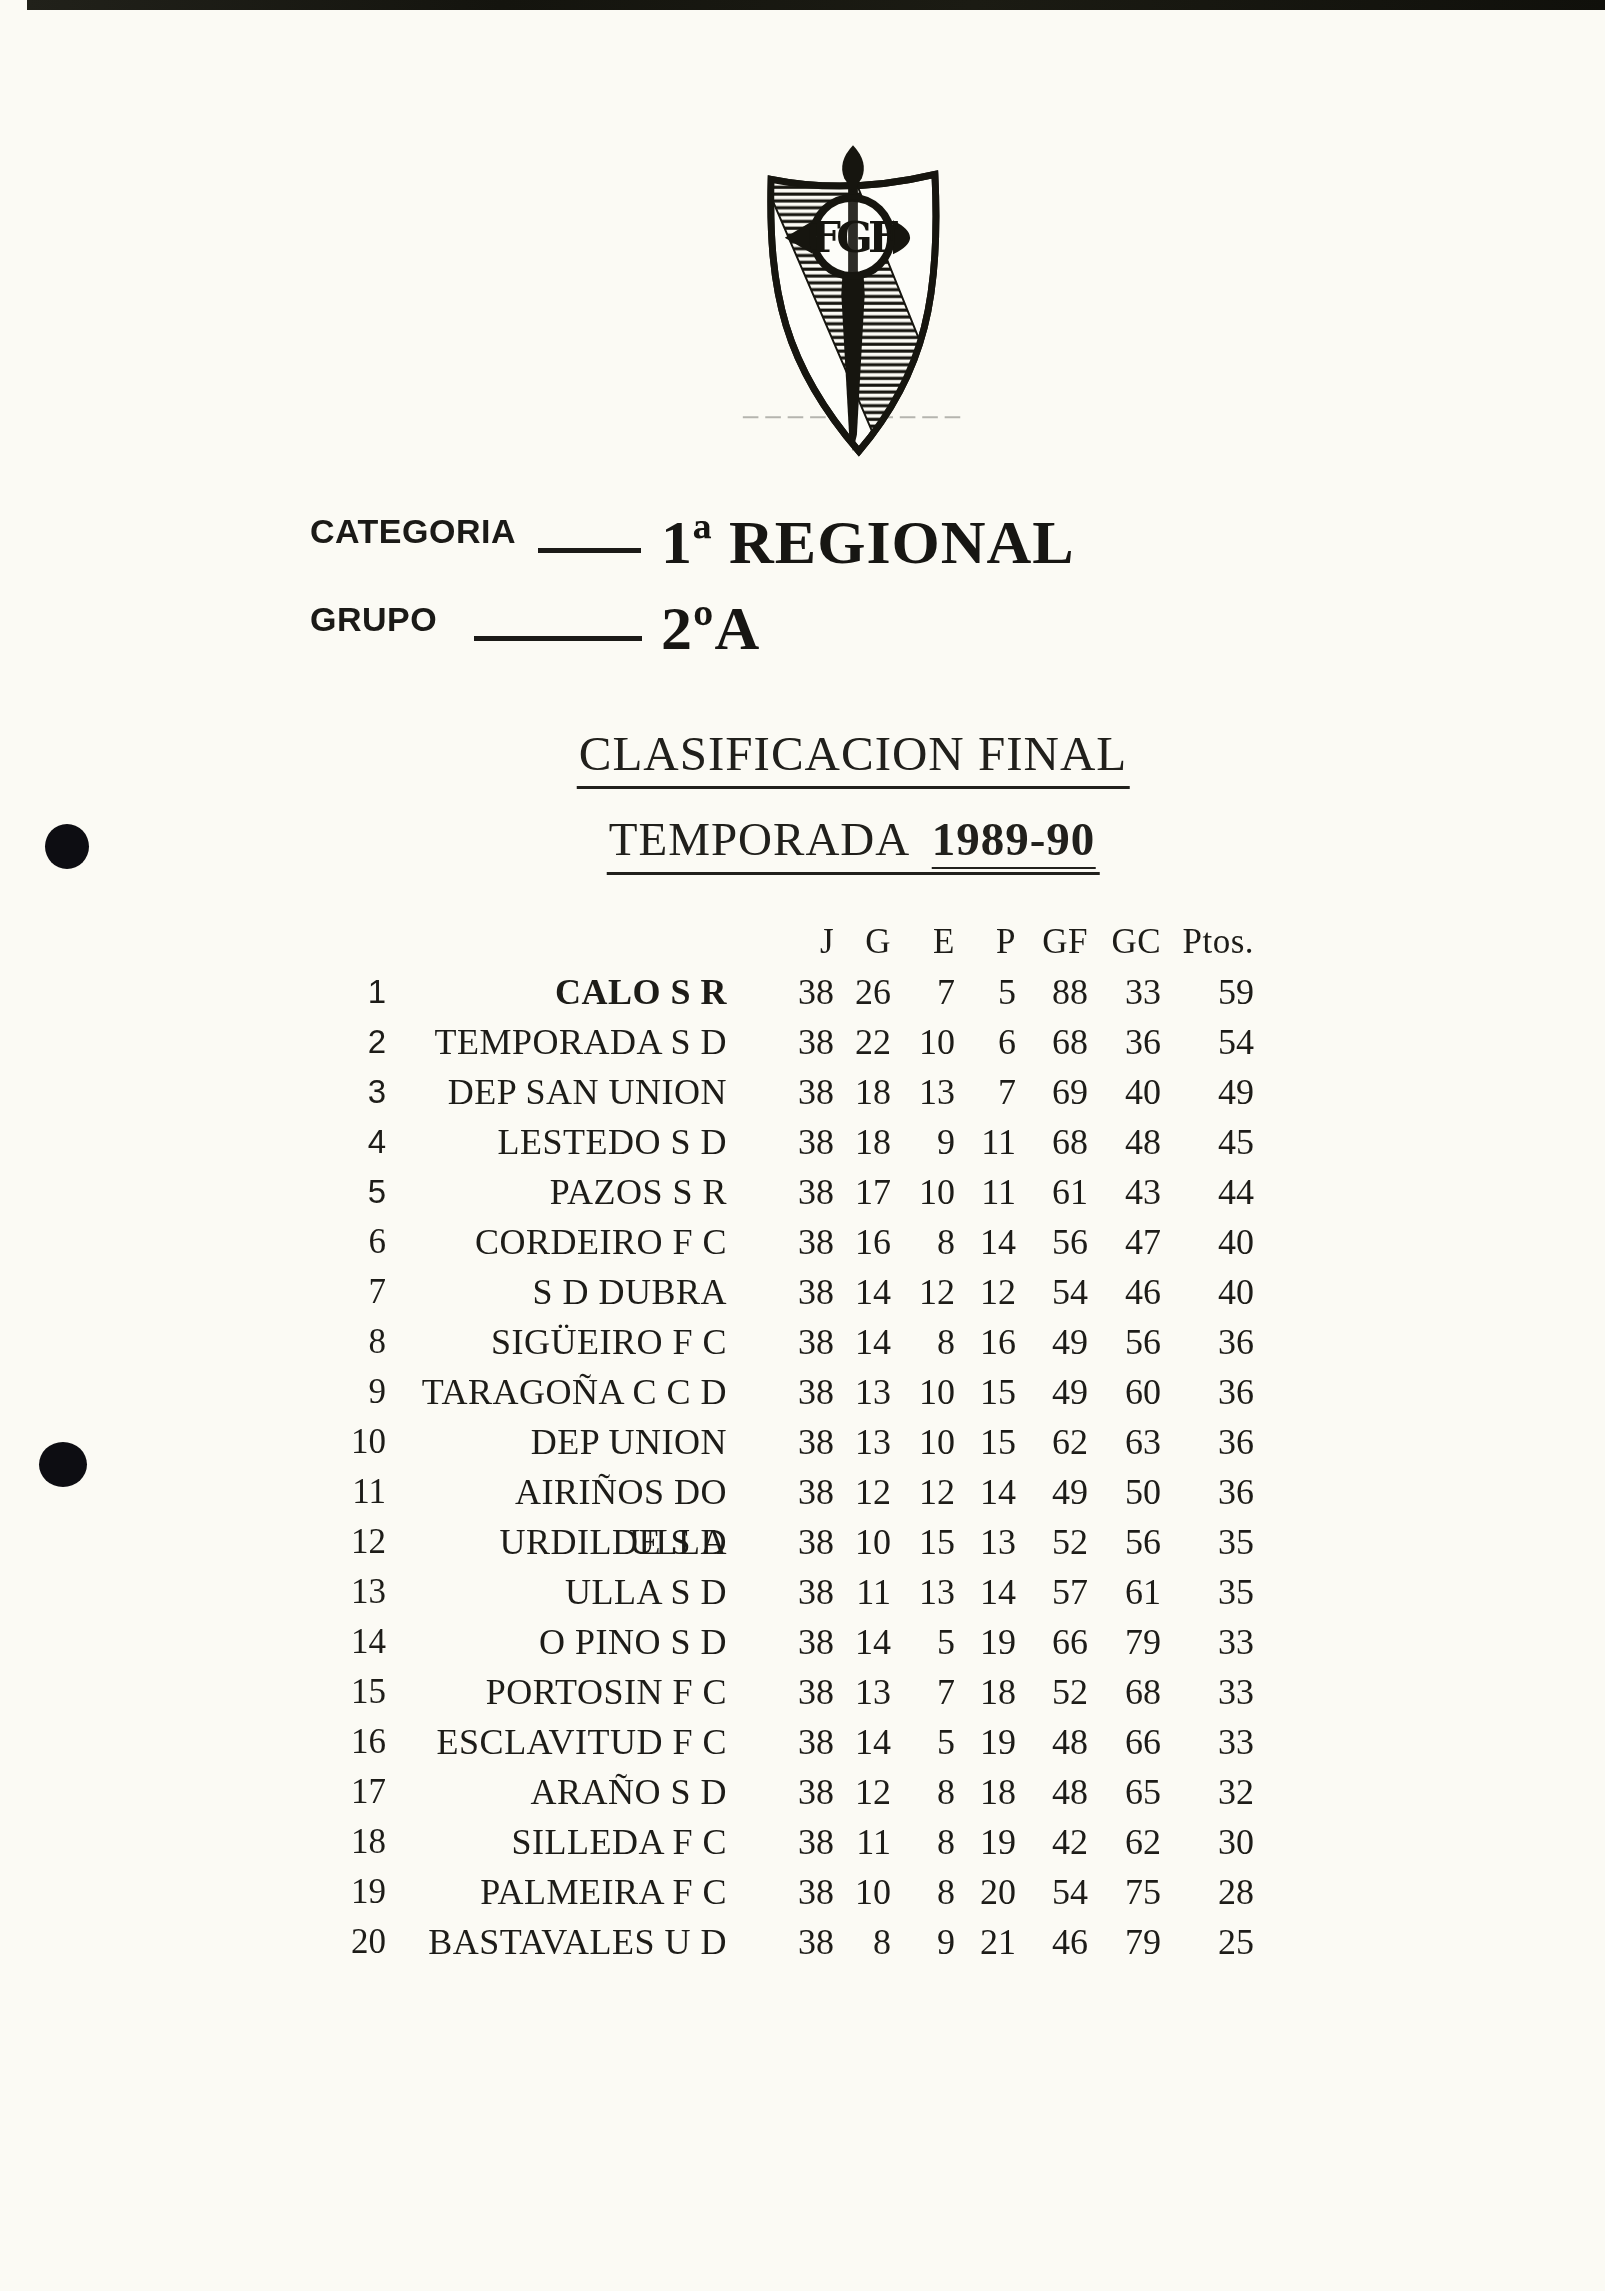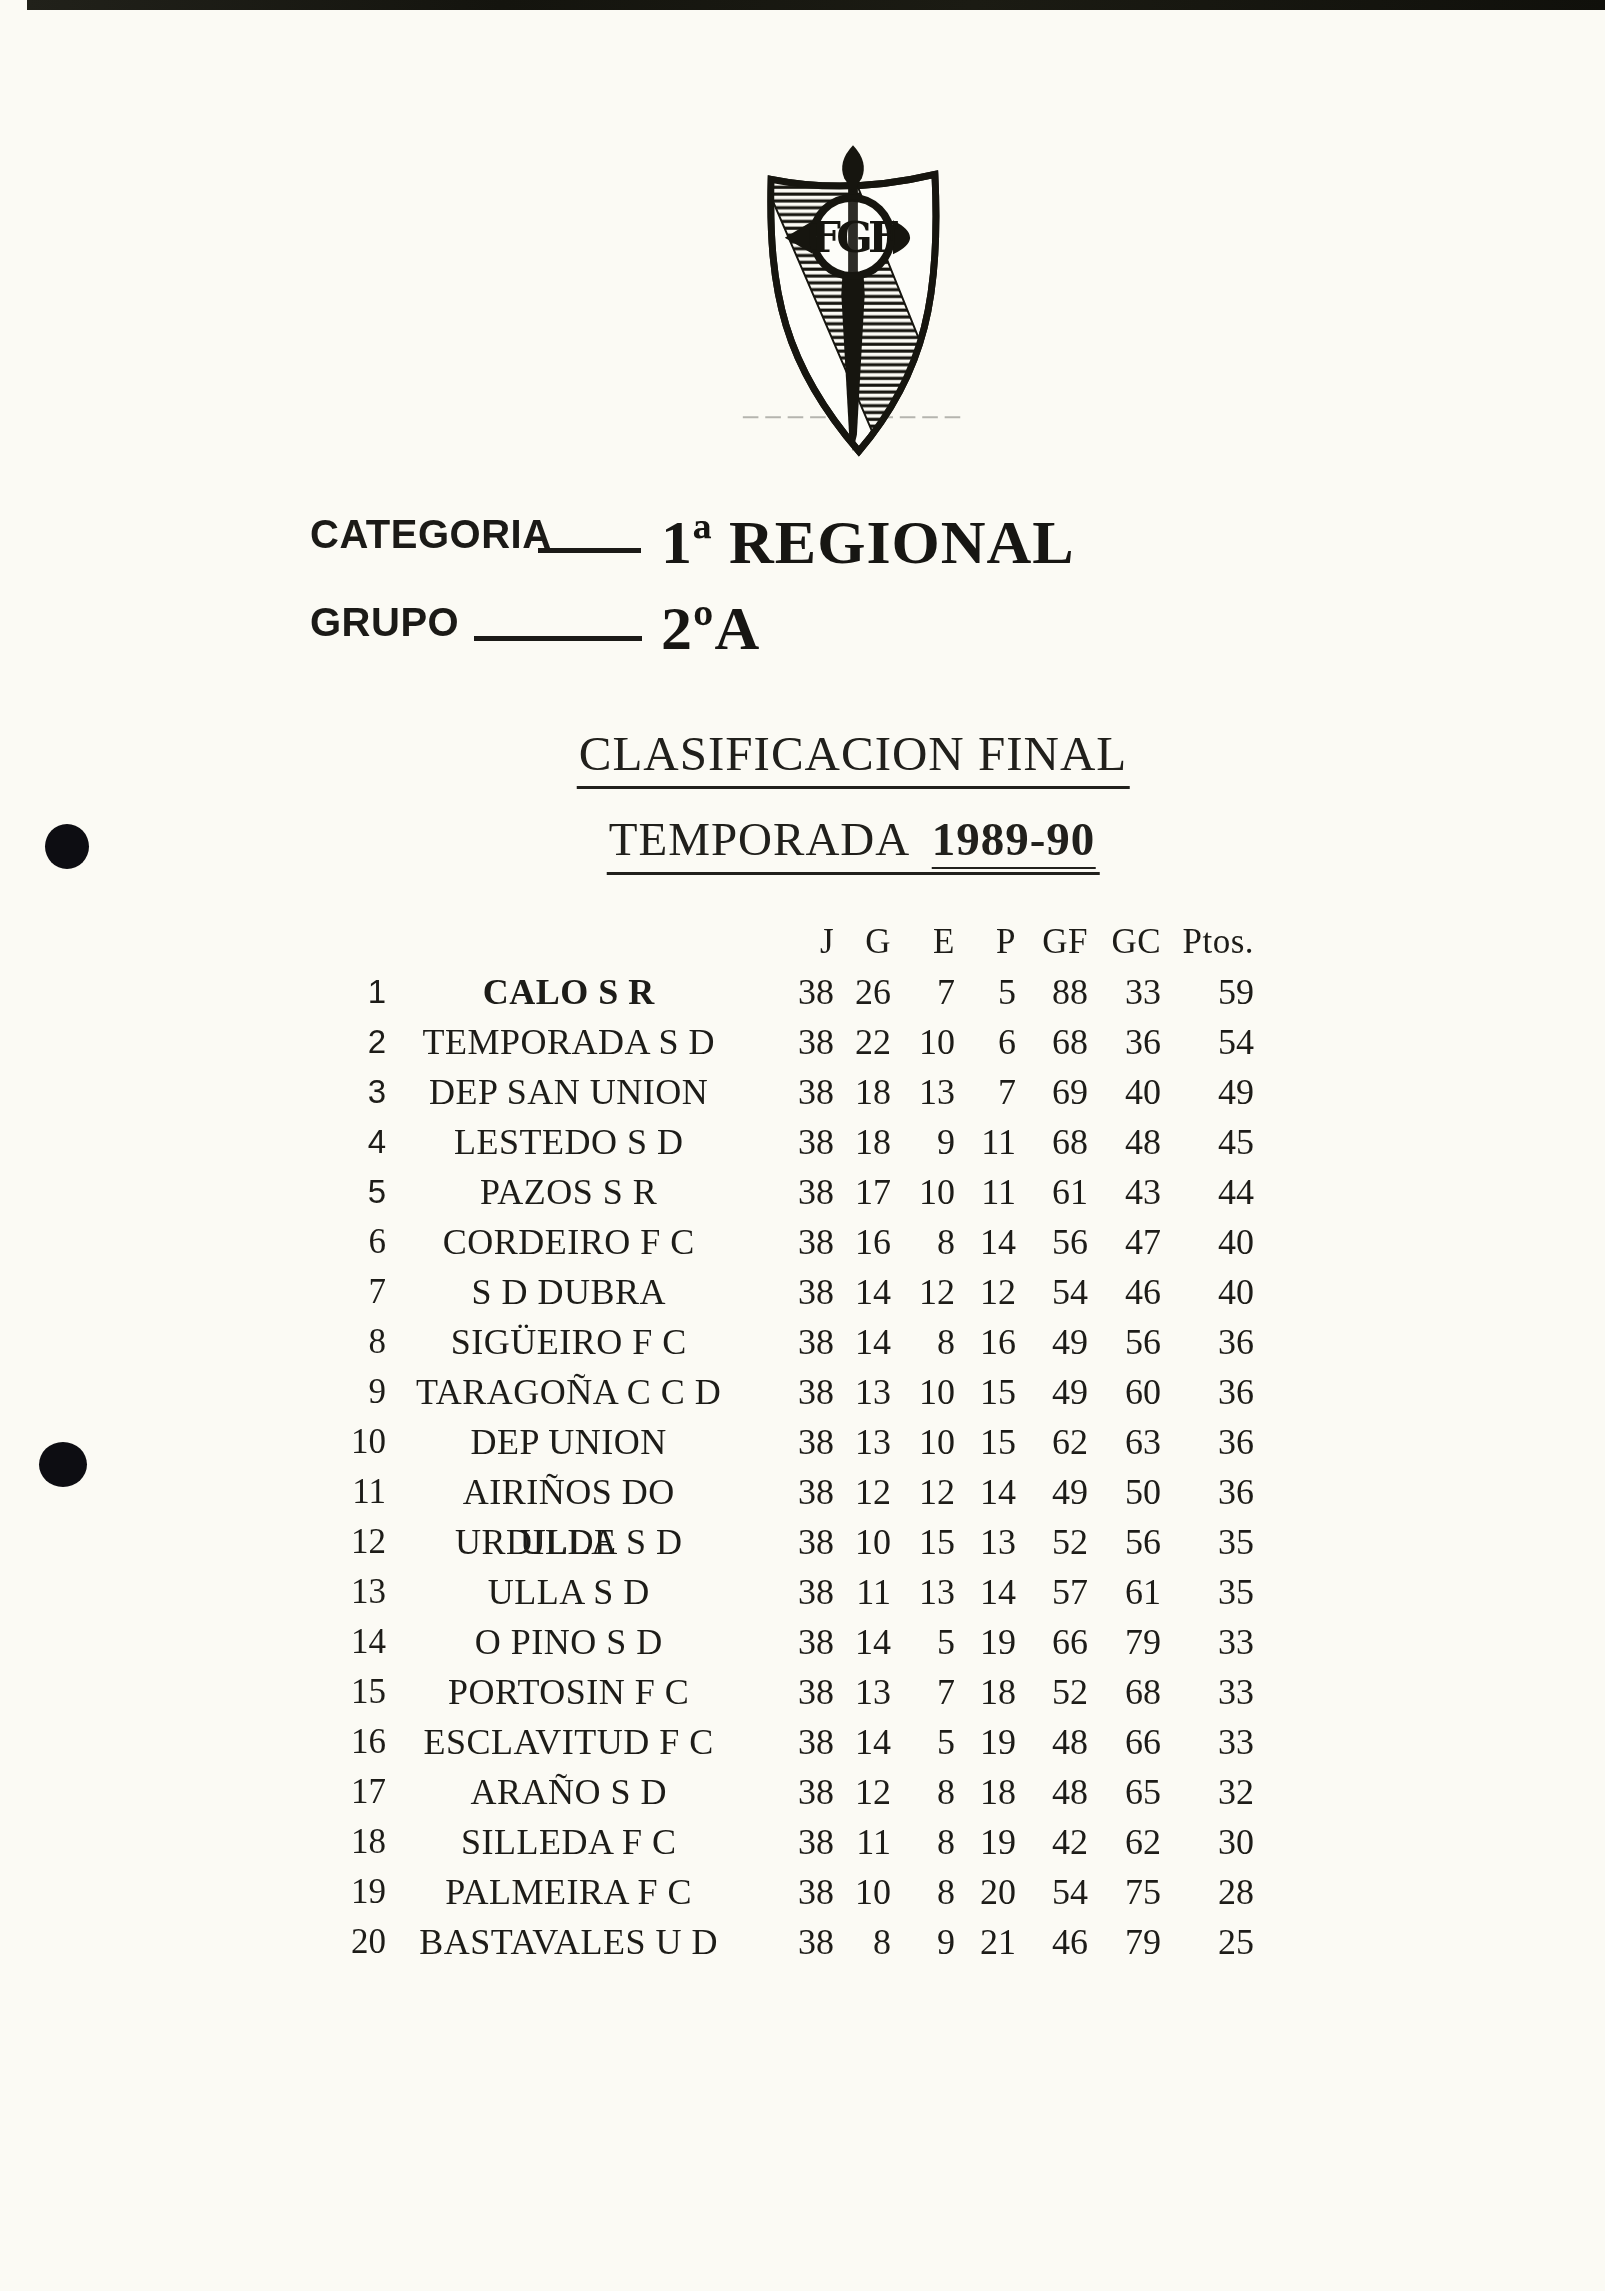--- a/index.html
+++ b/index.html
@@ -24,21 +24,21 @@
   .hole.h2 { left: 39px; top: 1442px; width: 48px; height: 45px; }
 
   
   .crest { position: absolute; left: 736px; top: 144px; width: 234px; height: 327px; }
 
   
   .meta-label {
     position: absolute;
     font-family: "Liberation Sans", sans-serif;
     font-weight: 700;
-    font-size: 40px;
+    font-size: 34px;
     letter-spacing: 0.5px;
     color: #1b1a17;
   }
   .cat-label { left: 310px; top: 512px; }
   .grp-label { left: 310px; top: 600px; }
   .fill-line { position: absolute; height: 4.9px; background: #1b1a17; }
   .cat-line { left: 538px; top: 548px; width: 103px; }
   .grp-line { left: 474px; top: 636px; width: 168px; }
   .meta-value {
     position: absolute;
@@ -70,21 +70,21 @@
   
   .standings { position: absolute; left: 339px; top: 917px; width: 916px; }
   .srow {
     display: grid;
     grid-template-columns: 47px 341px 107px 57px 64px 61px 72px 73px 93px;
     height: 50px; line-height: 50px;
     font-size: 36px;
   }
   .srow .c { text-align: right; white-space: nowrap; }
   .srow .rank { text-align: right; font-size: 35px; }
-  .srow .team { text-align: center; padding-left: 24.4px; letter-spacing: 0.5px; }
+  .srow .team { text-align: right; padding-left: 24.4px; letter-spacing: 0.5px; }
   .srow .team.bold { font-weight: 700; }
   .head-row { font-size: 35px; }
   .head-row .c { letter-spacing: 0.5px; }
   
   .rows .srow:nth-child(-n+5) .rank { font-family: "Liberation Sans", sans-serif; font-size: 33px; }
 
   
   .footer {
     position: absolute; top: 2108px; right: 207px;
     font-size: 37px; line-height: 39px; letter-spacing: 0.5px;

